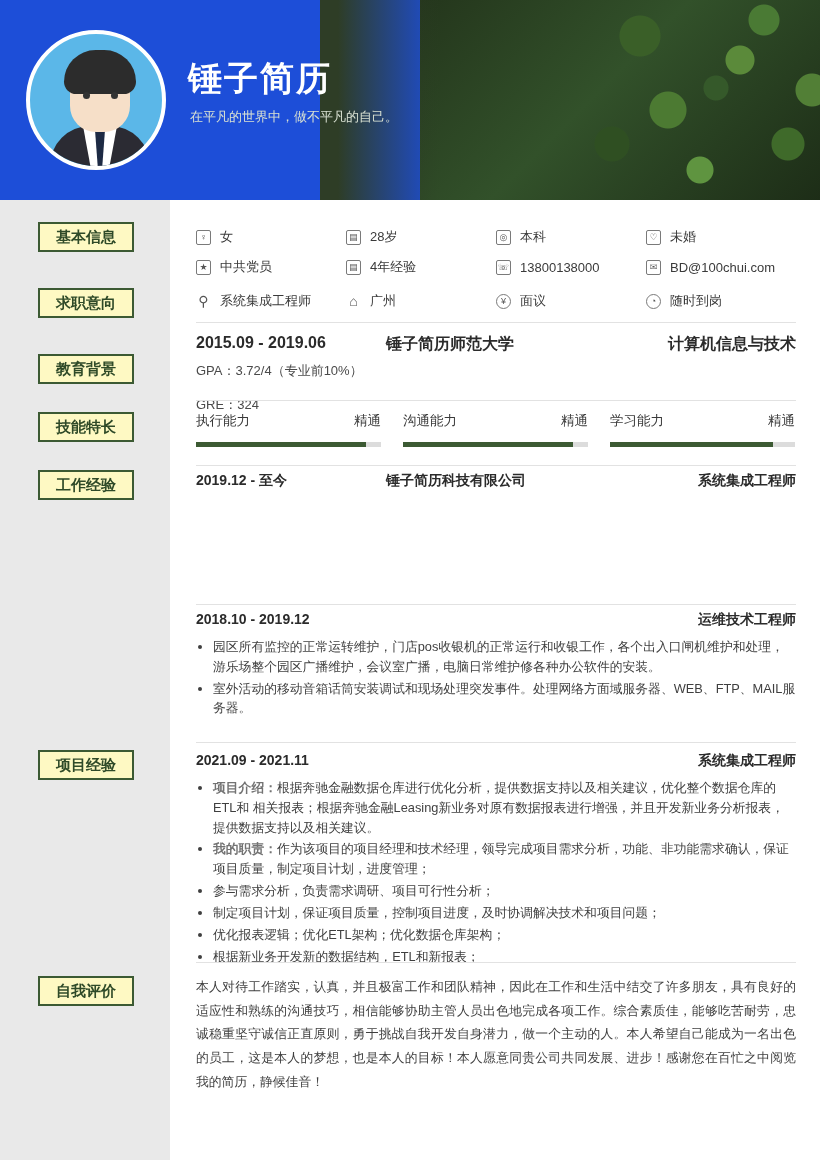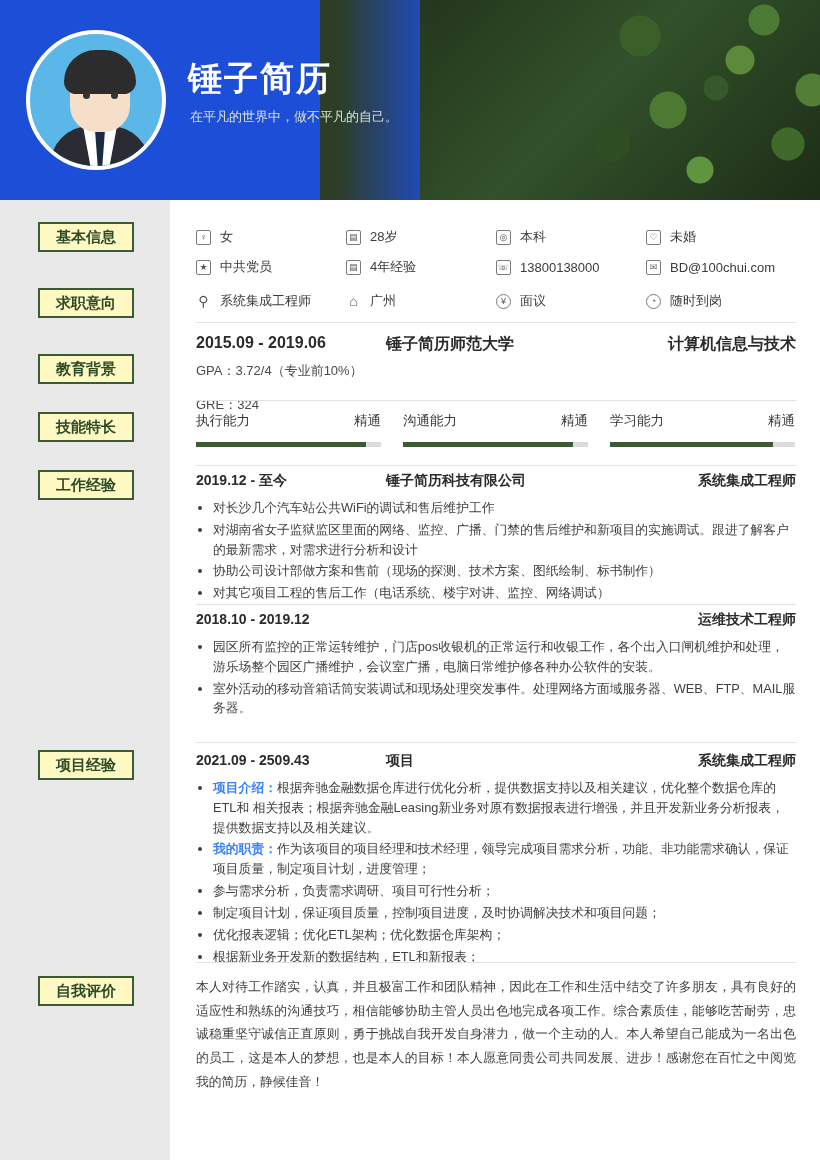--- a/index.html
+++ b/index.html
@@ -109,21 +109,21 @@
   .skill-top { display:flex; justify-content:space-between; font-size:13.5px; color:#3a3a3a; margin-bottom:12px; }
   .skill-bar { height:5px; background:#dcdcdc; position:relative; }
   .skill-fill { position:absolute; left:0; top:0; height:5px; background:#3c5a33; }
 
   .job-head { display:flex; font-size:14px; font-weight:bold; color:#2b2b2b; margin-bottom:8px; }
   .job-date { width:190px; }
   .job-org { width:230px; }
   .job-role { flex:1; text-align:right; }
   ul.bul { margin:0; padding-left:17px; }
   ul.bul li { font-size:12.8px; color:#3f3f3f; line-height:1.55; margin-bottom:2px; }
-  ul.bul li b { color:#3b82f6; }
+  ul.bul li b { color:#737373; }
 
   .summary { font-size:12.8px; color:#3f3f3f; line-height:1.85; text-align:justify; }
 </style>
 </head>
 <body>
 
 <div class="page">
 
   <div class="header">
     <div class="header-photo-bg"></div>
@@ -260,47 +260,40 @@
   </div>
 
   <div class="sec hr" style="top:465px"></div>
 
   <div class="sec" style="top:472px">
     <div class="job-head">
       <div class="job-date">2019.12 - 至今</div>
       <div class="job-org">锤子简历科技有限公司</div>
       <div class="job-role">系统集成工程师</div>
     </div>
-    <ul class="bul">
-      <li>对长沙几个汽车站公共WiFi的调试和售后维护工作</li>
-      <li>对湖南省女子监狱监区里面的网络、监控、广播、门禁的售后维护和新项目的实施调试。跟进了解客户的最新需求，对需求进行分析和设计</li>
-      <li>协助公司设计部做方案和售前（现场的探测、技术方案、图纸绘制、标书制作）</li>
-      <li>对其它项目工程的售后工作（电话系统、楼宇对讲、监控、网络调试）</li>
-    </ul>
   </div>
 
   <div class="sec hr" style="top:604px"></div>
 
   <div class="sec" style="top:611px">
     <div class="job-head">
       <div class="job-date">2018.10 - 2019.12</div>
       <div class="job-role">运维技术工程师</div>
     </div>
     <ul class="bul">
       <li>园区所有监控的正常运转维护，门店pos收银机的正常运行和收银工作，各个出入口闸机维护和处理，游乐场整个园区广播维护，会议室广播，电脑日常维护修各种办公软件的安装。</li>
       <li>室外活动的移动音箱话筒安装调试和现场处理突发事件。处理网络方面域服务器、WEB、FTP、MAIL服务器。</li>
     </ul>
   </div>
 
   <div class="sec hr" style="top:742px"></div>
 
   <div class="sec" style="top:752px">
     <div class="job-head">
-      <div class="job-date">2021.09 - 2509.43</div>
-      <div class="job-org">项目</div>
+      <div class="job-date">2021.09 - 2021.11</div>
       <div class="job-role">系统集成工程师</div>
     </div>
     <ul class="bul">
       <li>
         <b>项目介绍：</b><span>根据奔驰金融数据仓库进行优化分析，提供数据支持以及相关建议，优化整个数据仓库的ETL和 相关报表；根据奔驰金融Leasing新业务对原有数据报表进行增强，并且开发新业务分析报表，提供数据支持以及相关建议。</span>
       </li>
       <li>
         <b>我的职责：</b><span>作为该项目的项目经理和技术经理，领导完成项目需求分析，功能、非功能需求确认，保证项目质量，制定项目计划，进度管理；</span>
       </li>
       <li>参与需求分析，负责需求调研、项目可行性分析；</li>

